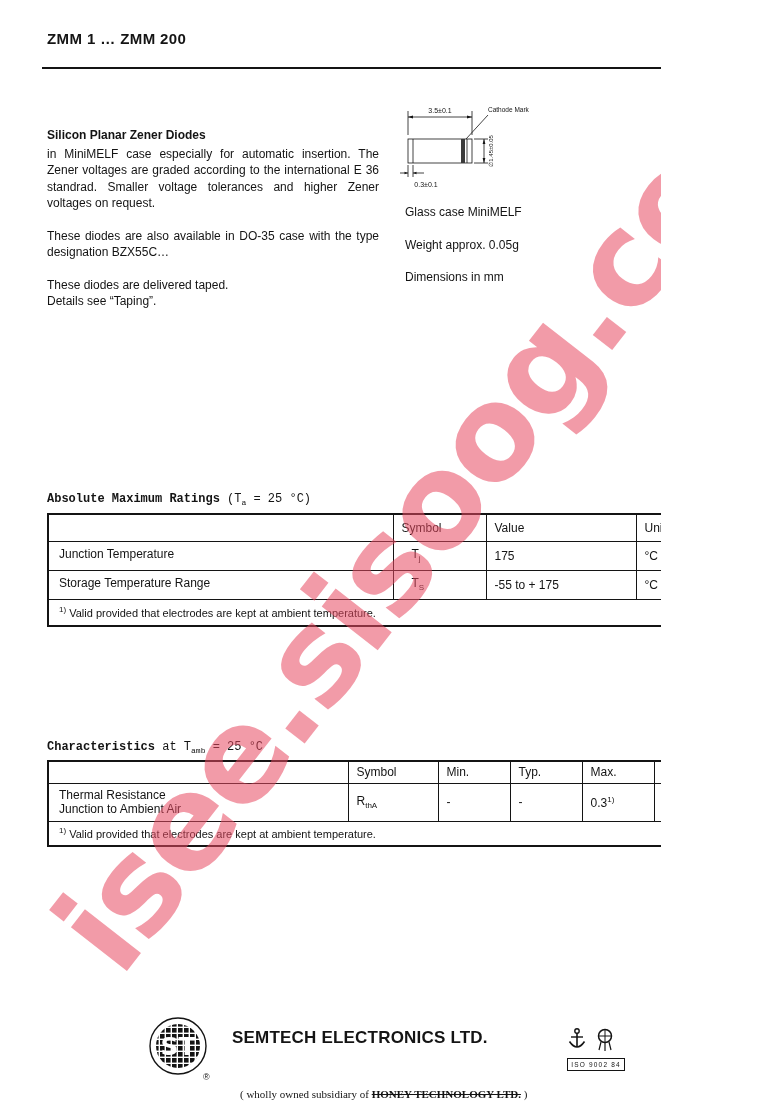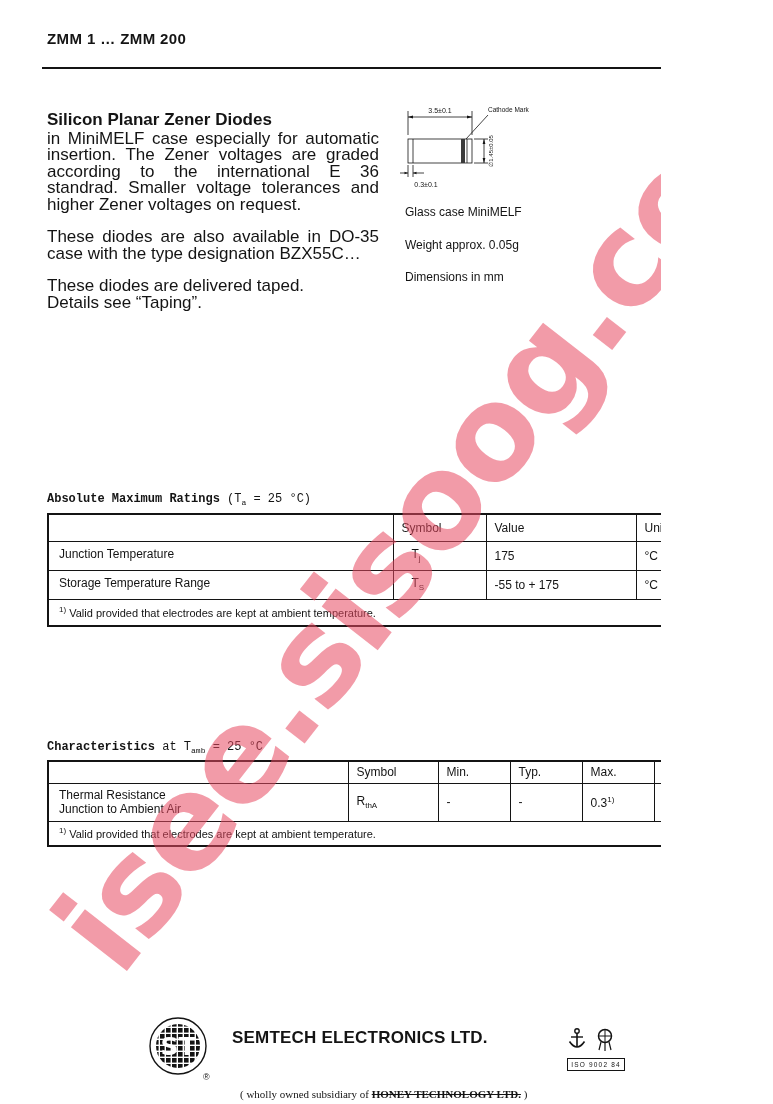--- a/index.html
+++ b/index.html
@@ -4,21 +4,21 @@
 <style>
   * { box-sizing: border-box; }
   html, body { margin:0; padding:0; background:#ffffff; }
   .page {
     position:relative; width:661px; height:1104px; background:#fff; overflow:hidden;
     font-family:"Liberation Sans", sans-serif; color:#141414;
   }
   .doc-title { position:absolute; left:47px; top:30px; font-size:15px; font-weight:bold; letter-spacing:.4px; }
   .rule { position:absolute; left:42px; top:67px; width:687px; height:2px; background:#141414; }
 
-  .intro { position:absolute; left:47px; top:112px; width:332px; font-size:17px; line-height:16.5px; }
+  .intro { position:absolute; left:47px; top:127px; width:332px; font-size:12px; line-height:16.5px; }
   .intro .head { font-weight:bold; margin:0 0 2px 0; }
   .intro p { margin:0; text-align:justify; }
   .gap16 { height:16px; }
 
   .pkg-svg { position:absolute; left:400px; top:103px; }
   .note { position:absolute; left:405px; font-size:12px; }
 
   .section-head { position:absolute; left:47px; font-size:12px;font-family:Liberation Mono, monospace; }
   .section-head .b { font-weight:bold; }
 

